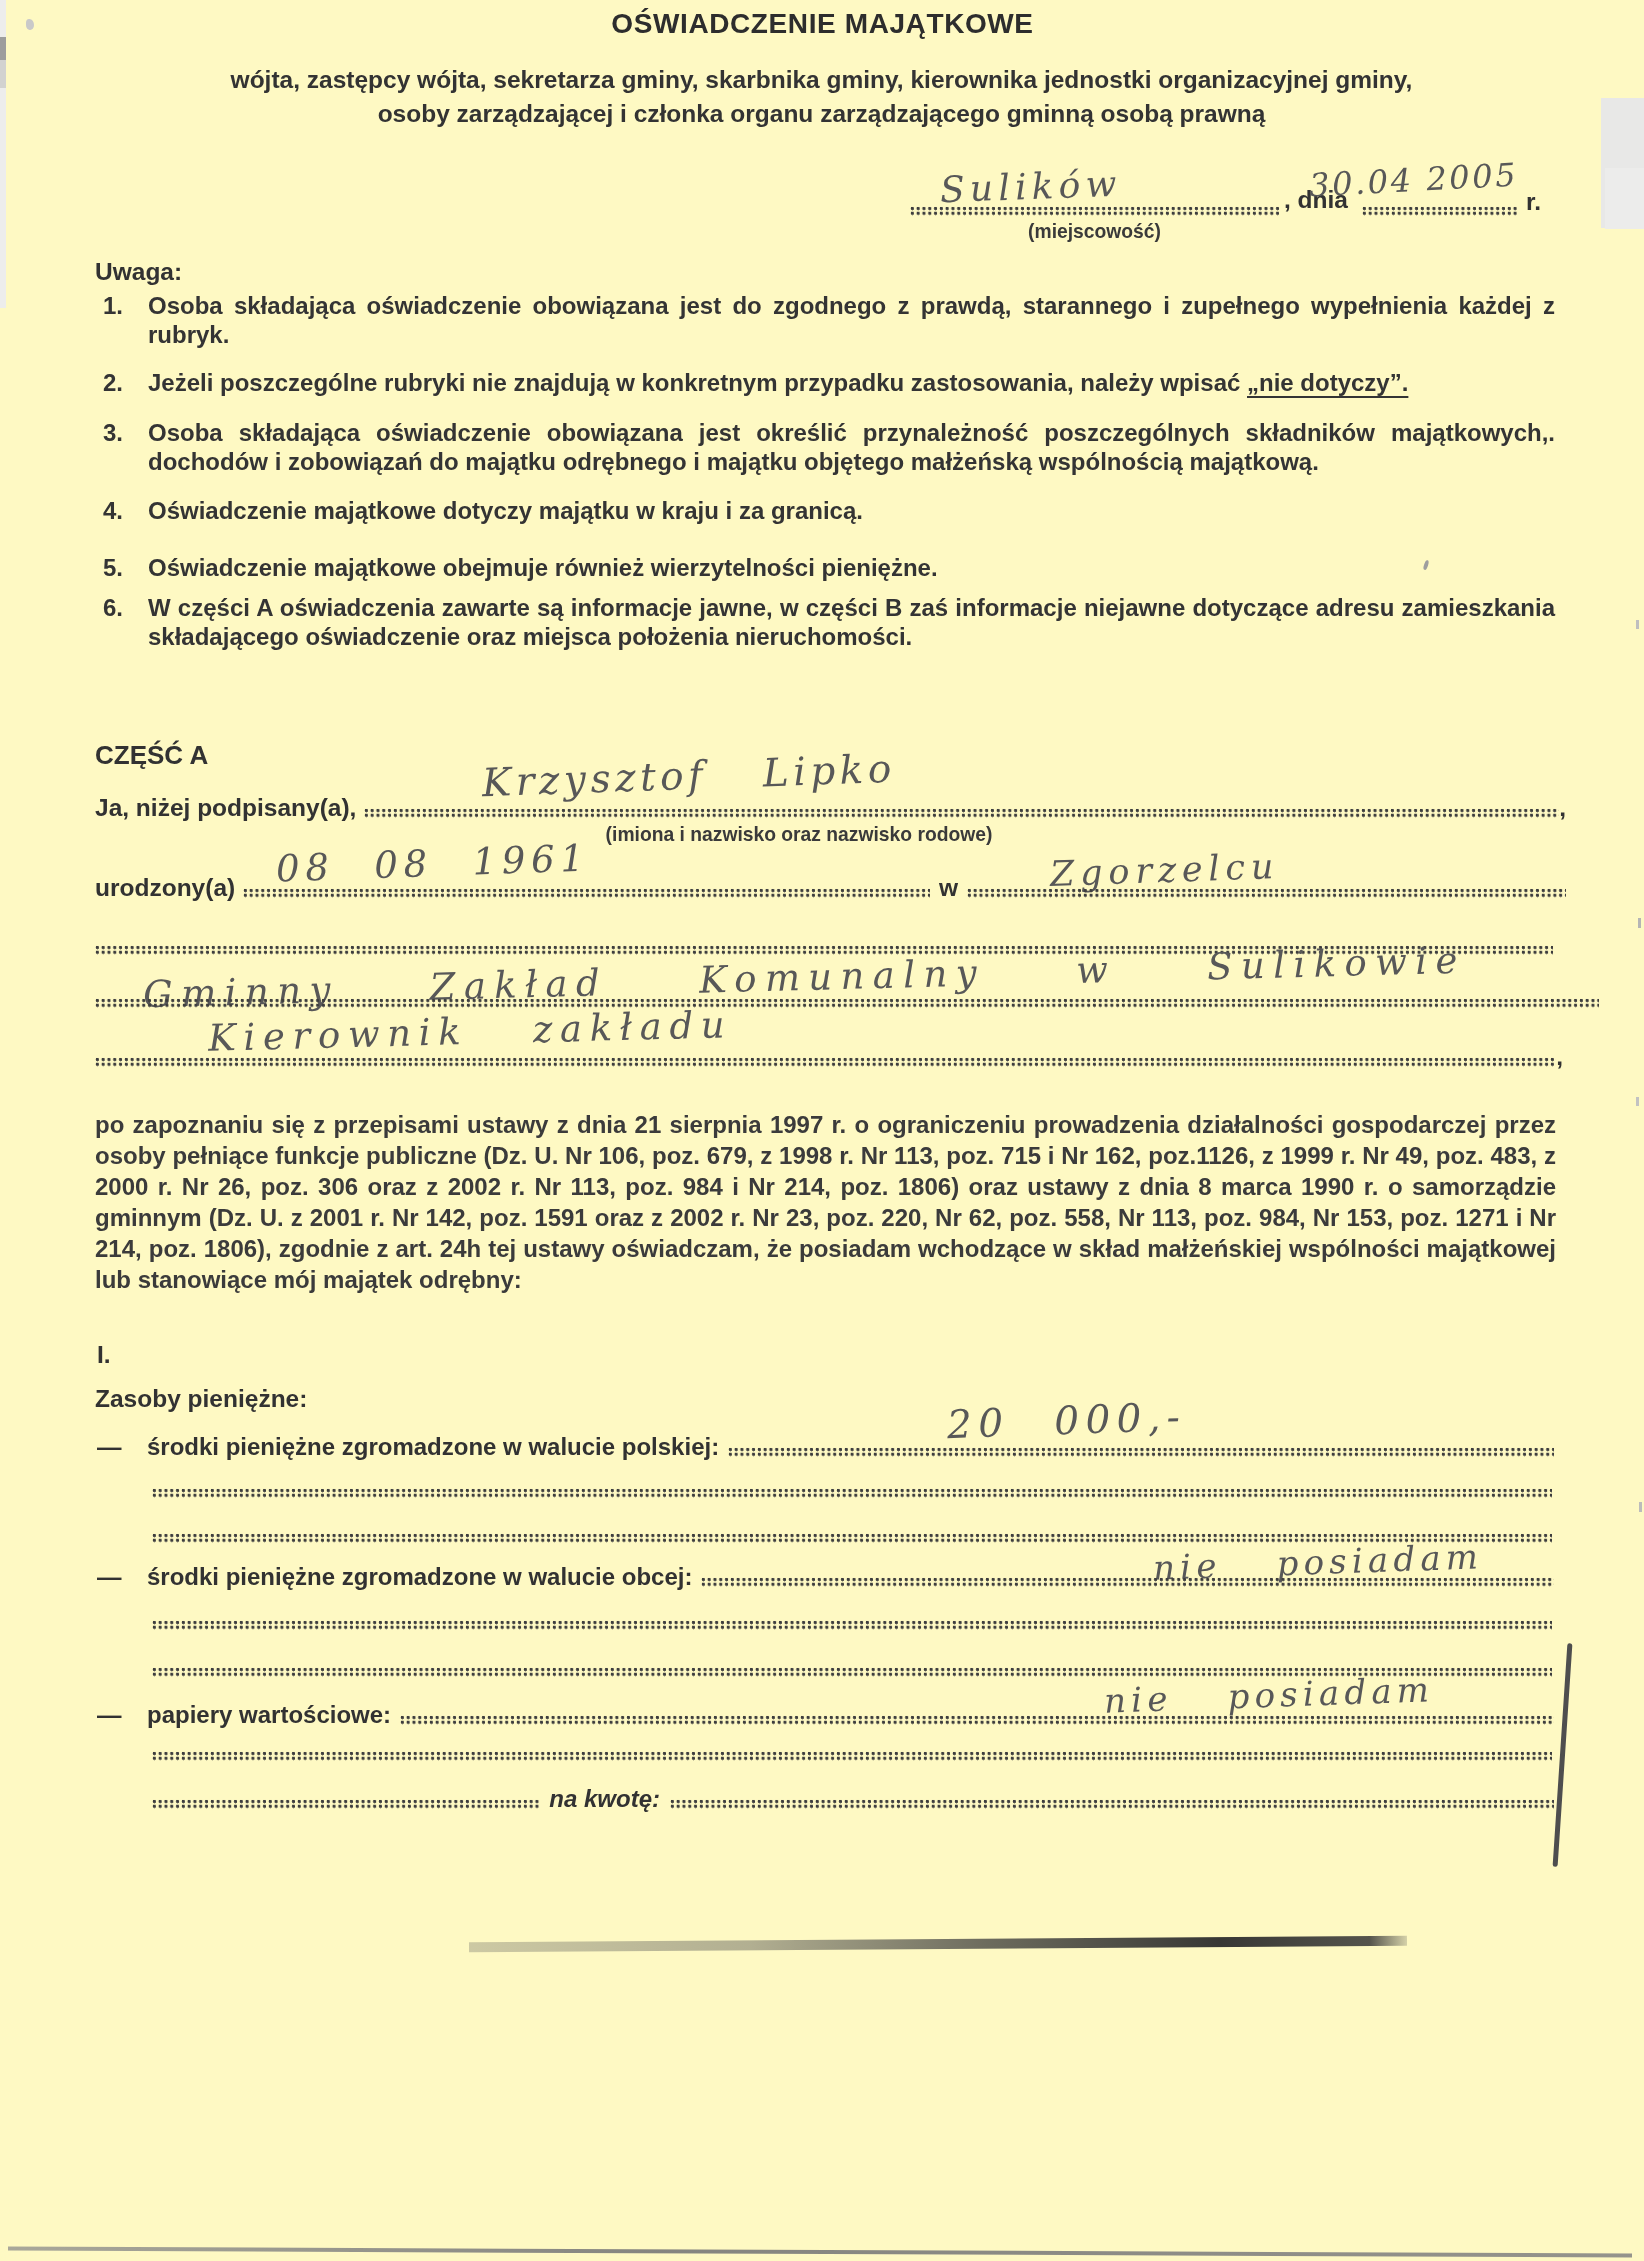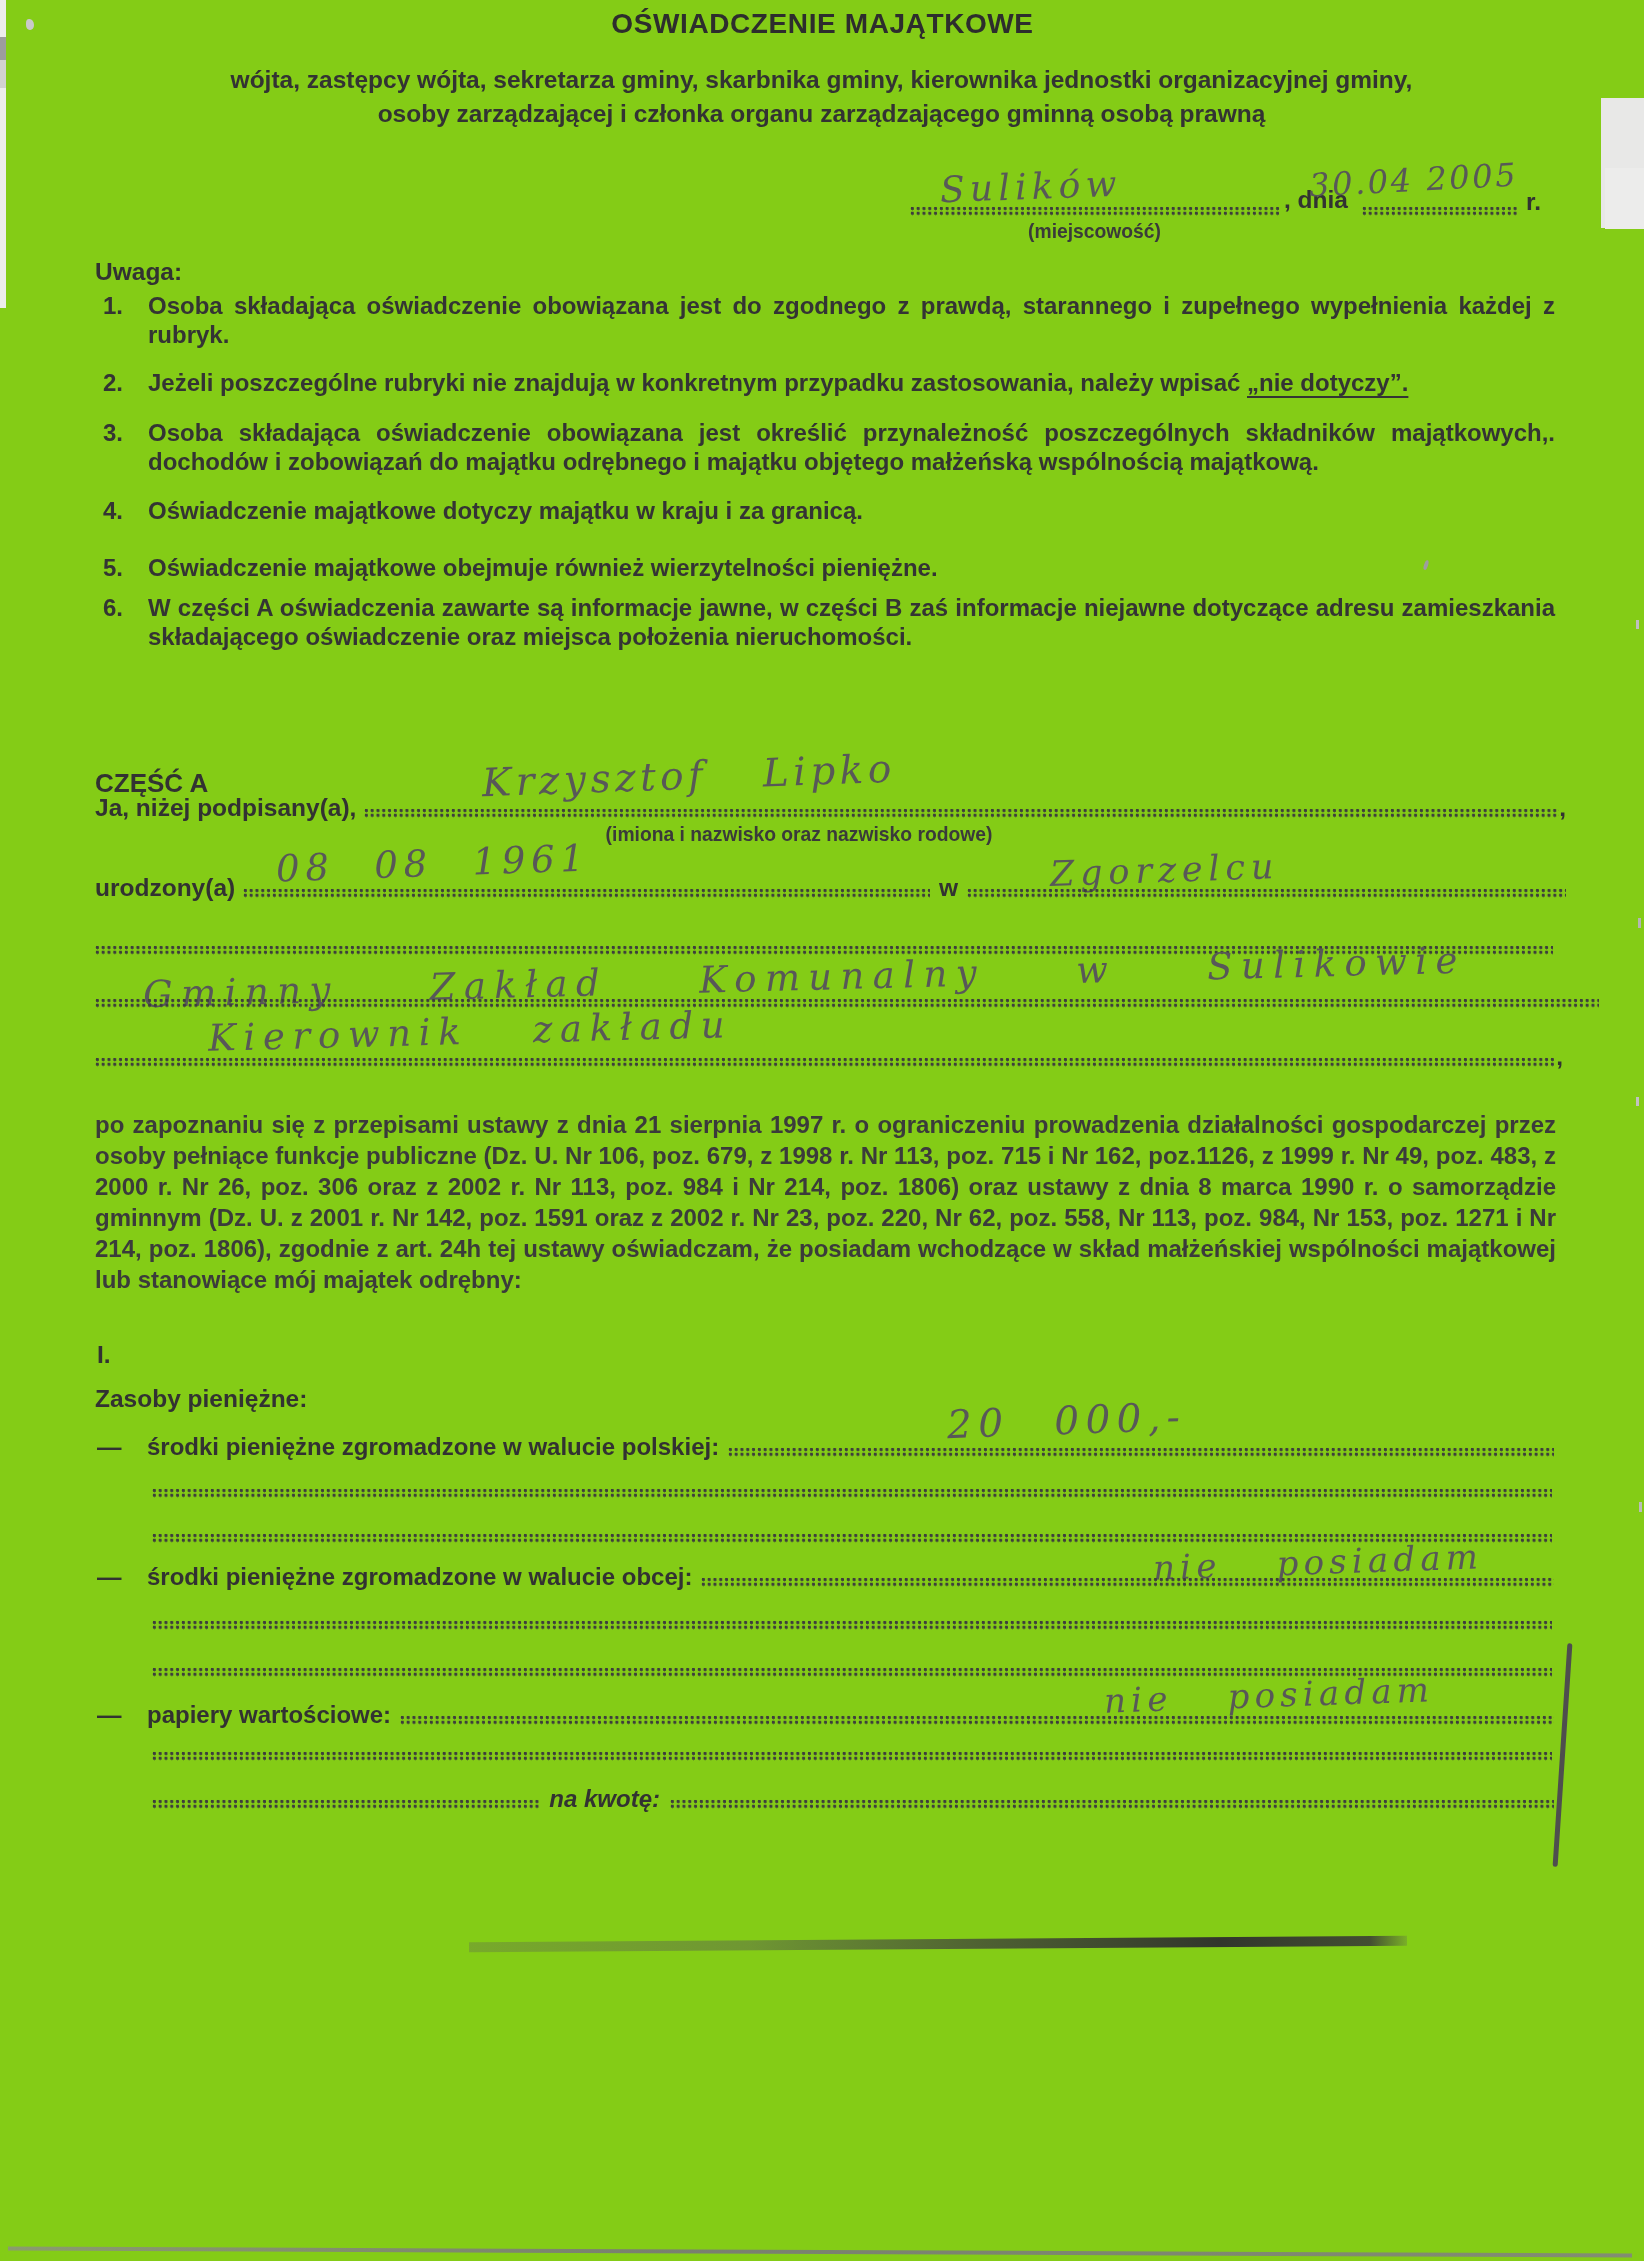--- a/index.html
+++ b/index.html
@@ -1,27 +1,27 @@
 <!DOCTYPE html>
 <html lang="pl" style="font-size:10.3px"><head>
 <meta charset="utf-8">
 <style>
   html,body{margin:0;padding:0;background:#ffffff;}
   .page{
-    position:relative;width:1645px;height:2261px;background:#84cc16;
+    position:relative;width:1645px;height:2261px;background:#fef9c3;
     font-family:"Liberation Sans",sans-serif;font-weight:700;color:#323232;
     overflow:hidden;
   }
   .abs{position:absolute;}
   .title{font-size:28px;text-align:center;letter-spacing:0.6px;color:#2d2d2d;}
   .sub{font-size:24.5px;line-height:34px;text-align:center;color:#333;}
   .lbl{font-size:24.5px;white-space:nowrap;}
   .small-lbl{font-size:24px;white-space:nowrap;}
   .cap{font-size:19.3px;text-align:center;color:#3a3a3a;}
-  .heading{font-size:26px;margin-top:28px;}
+  .heading{font-size:26px;}
   
   .dots{
     height:9.7px;
     background-image:radial-gradient(circle at 2.3px 2.6px,#3d3d3d 1.5px,rgba(0,0,0,0) 1.9px);
     background-size:5.8px 4.8px;background-repeat:repeat;
   }
   .row{position:absolute;display:flex;align-items:flex-end;}
   .row .fill{flex:1 1 auto;}
   .row .dots{margin-bottom:3.9px;}
   .row .lbl,.row .small-lbl{flex:0 0 auto;}

